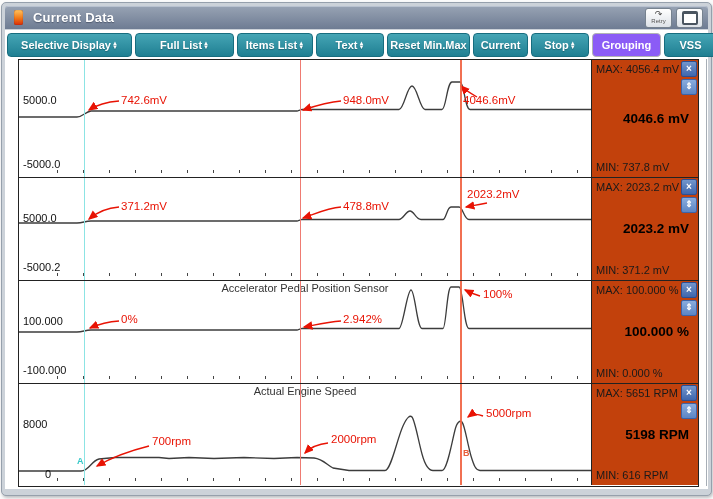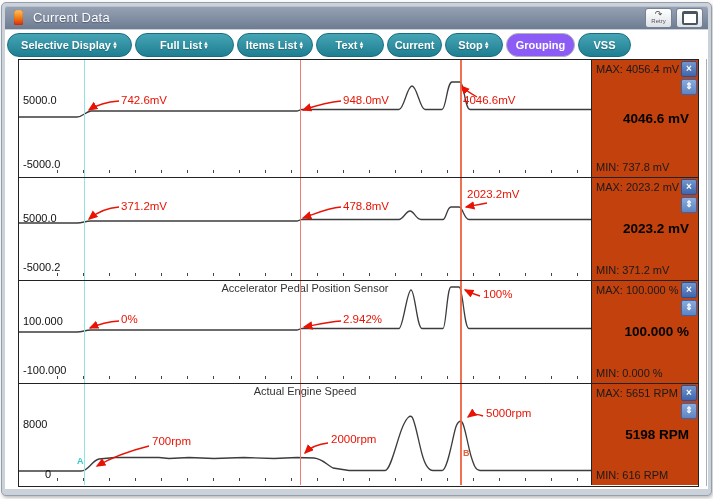--- a/index.html
+++ b/index.html
@@ -7,33 +7,33 @@
        font-family:"Liberation Sans",sans-serif;-webkit-font-smoothing:antialiased;}
   .win{position:absolute;left:1px;top:2px;width:709px;height:492px;
        background:#ccd2d9;border:1px solid #96a0ac;border-radius:5px;
        box-shadow:1px 2px 3px rgba(120,125,130,.45);}
   
   .titlebar{position:absolute;left:3px;top:3px;right:3px;height:23px;border-radius:3px 3px 0 0;
        background:linear-gradient(#98a3b4,#6e7c93);display:flex;align-items:center;
        box-shadow:inset 0 1px 0 #b9c2d0;}
   .flame{width:9px;height:15px;margin-left:9px;border-radius:2px;
        background:linear-gradient(#ffc35e,#f07818 55%,#d92b08);box-shadow:inset 0 0 1px #7e1d00;}
-  .wtitle{color:#fff;font-weight:normal;font-size:13px;margin-left:10px;letter-spacing:.2px;
+  .wtitle{color:#fff;font-weight:bold;font-size:13px;margin-left:10px;letter-spacing:.2px;
        text-shadow:0 1px 1px rgba(40,50,70,.5);}
   .tbbtns{margin-left:auto;display:flex;gap:4px;margin-right:5px;}
   .tbbtn{width:25px;height:18px;border:1px solid #76828f;border-radius:3px;cursor:pointer;
        background:linear-gradient(#ffffff,#dde2e8);display:flex;flex-direction:column;
        align-items:center;justify-content:center;line-height:1;}
   .retry-glyph{font-size:9px;color:#444;line-height:7px;}
   .retry-txt{font-size:6px;color:#555;line-height:6px;}
   .boxicon{width:12px;height:9px;border:2px solid #4a5560;border-top-width:3px;border-radius:2px;background:#fff;}
   
   .bodyarea{position:absolute;left:3px;top:27px;width:703px;height:459px;background:#fff;}
   .toolbar{position:absolute;left:2px;top:3px;height:22px;display:flex;gap:3px;}
-  .btn{height:22px;border-radius:12px;border:1px solid #176d7f;color:#fff;font-weight:bold;
+  .btn{height:22px;border-radius:4px;border:1px solid #176d7f;color:#fff;font-weight:bold;
        font-size:11px;display:flex;align-items:center;justify-content:center;gap:1px;cursor:pointer;
        background:linear-gradient(#45a5b5,#1f7f92);text-shadow:0 1px 1px rgba(0,40,50,.35);}
   .btn.disabled{background:#8b5cf6;border-color:#b2b4b4;text-shadow:none;}
   .spin{display:inline-flex;flex-direction:column;align-items:center;line-height:4.5px;font-size:6px;color:#fff;}
   
   .graphs{position:absolute;left:13px;top:29px;width:679px;height:426px;border:1px solid #222;}
   .strip{position:absolute;left:701px;top:29px;height:427px;border-right:1px solid #a7aeb6;}
   .row{display:flex;border-bottom:1px solid #222;}
   .row:last-child{border-bottom:none;}
   .plot{width:572px;position:relative;border-right:1px solid #222;background:#fff;overflow:hidden;}
@@ -110,20 +110,23 @@
             <span>▼</span>
           </span>
       </div>
       <div class="btn" style="width:66px">
         <span>Text</span>
         <span class="spin">
             <span>▲</span>
             <span>▼</span>
           </span>
       </div>
+      <div class="btn" style="width:81px">
+        <span>Reset Min.Max</span>
+      </div>
       <div class="btn" style="width:53px">
         <span>Current</span>
       </div>
       <div class="btn" style="width:56px">
         <span>Stop</span>
         <span class="spin">
             <span>▲</span>
             <span>▼</span>
           </span>
       </div>

